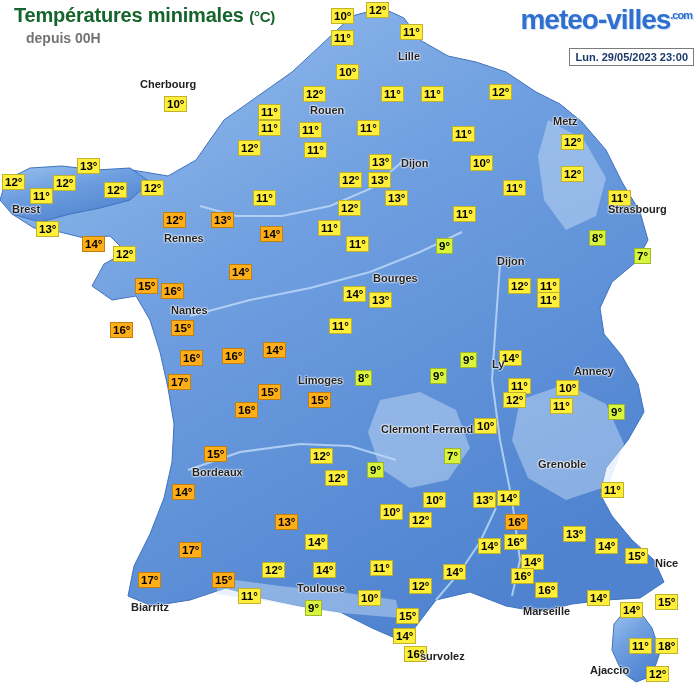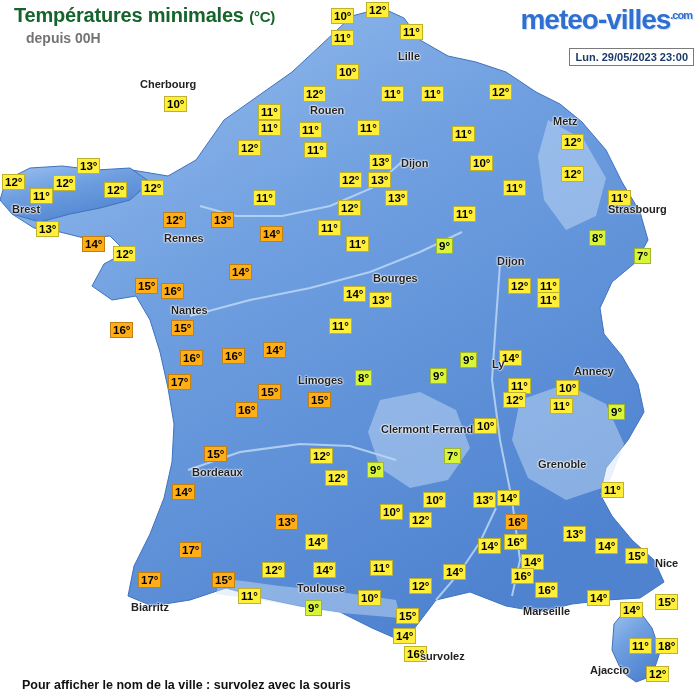--- a/index.html
+++ b/index.html
@@ -123,21 +123,20 @@
     <span class="unit">(°C)</span>
   </div>
   <div class="subtitle">depuis 00H</div>
 
   <div class="logo">
     <span>meteo-villes</span><span class="dotcom">.com</span>
   </div>
 
   <div class="datestamp">Lun. 29/05/2023 23:00</div>
 
-  <div class="footer">Pour afficher le nom de la ville : survolez avec la souris</div>
 
   <div id="chips-layer">
       <div class="chip c-yellow" style="left: 331px; top: 8px;">10°</div>
       <div class="chip c-yellow" style="left: 366px; top: 2px;">12°</div>
       <div class="chip c-yellow" style="left: 331px; top: 30px;">11°</div>
       <div class="chip c-yellow" style="left: 400px; top: 24px;">11°</div>
       <div class="chip c-yellow" style="left: 336px; top: 64px;">10°</div>
       <div class="chip c-yellow" style="left: 381px; top: 86px;">11°</div>
       <div class="chip c-yellow" style="left: 421px; top: 86px;">11°</div>
       <div class="chip c-yellow" style="left: 489px; top: 84px;">12°</div>

